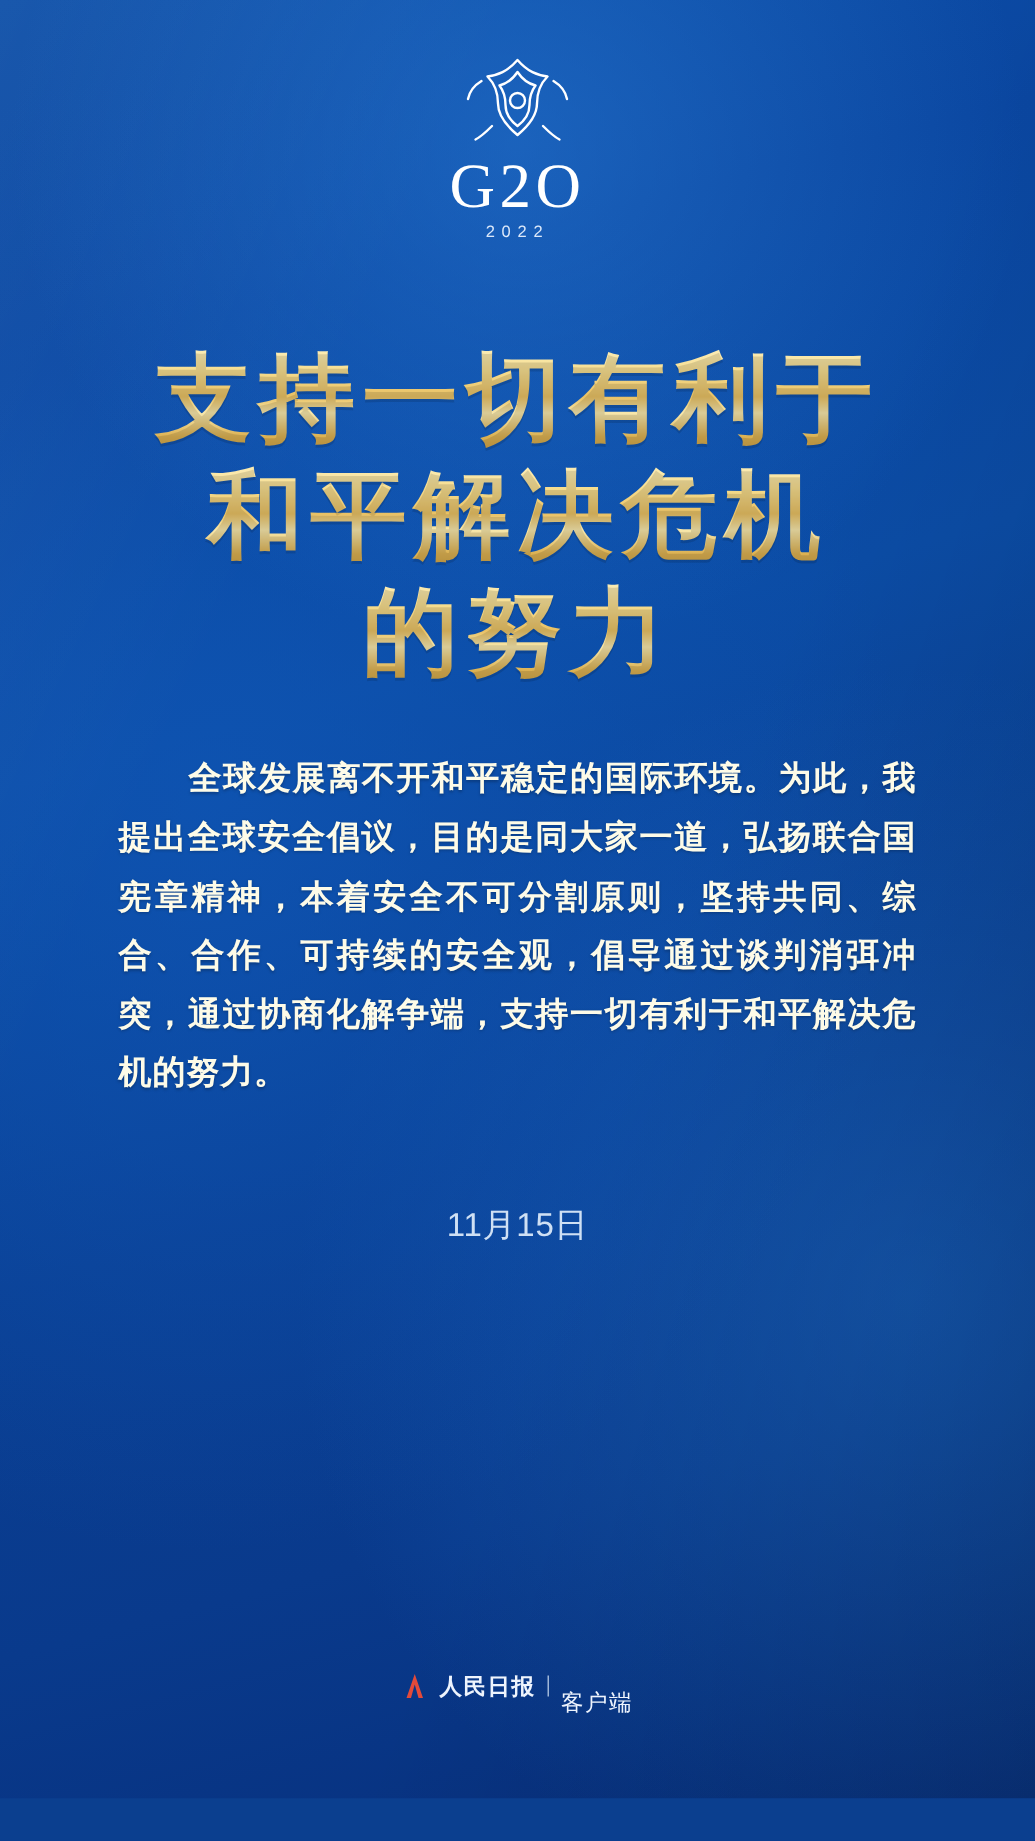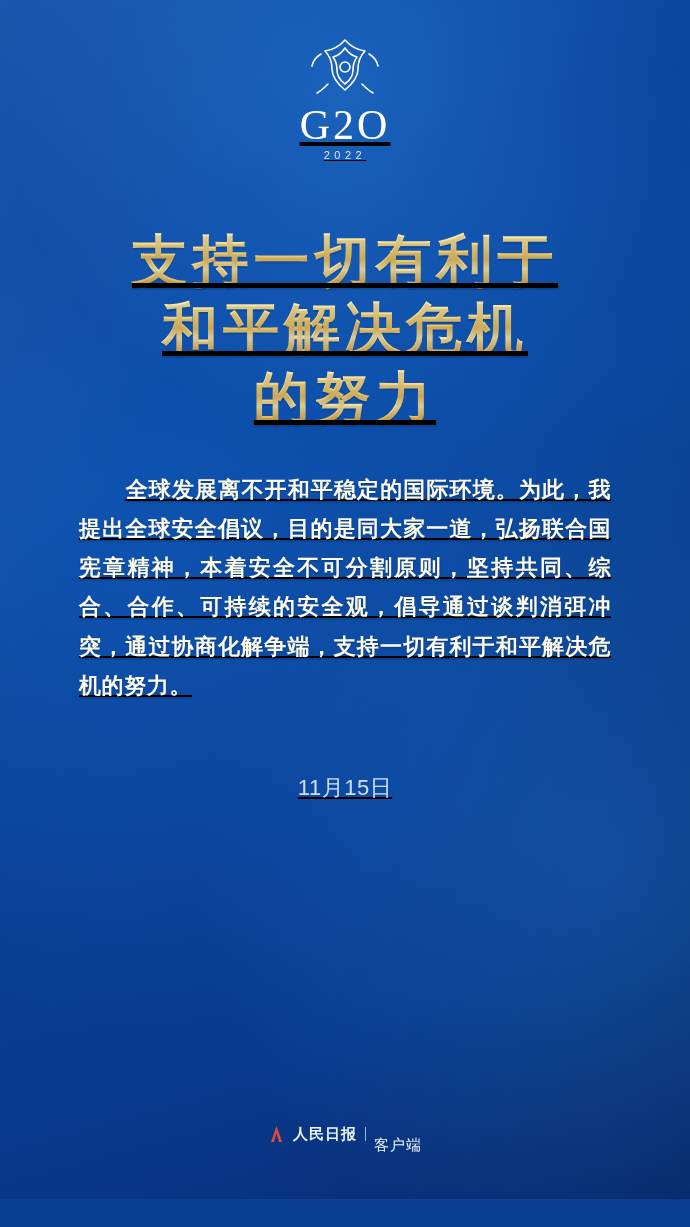--- a/index.html
+++ b/index.html
@@ -13,21 +13,20 @@
   .poster {
     position: relative;
     width: 690px;
     height: 1199px;
     overflow: hidden;
     background:
       radial-gradient(ellipse 70% 40% at 50% 8%, rgba(40,120,210,0.55) 0%, rgba(20,80,175,0.0) 70%),
       radial-gradient(ellipse 90% 55% at 20% 45%, rgba(15,85,180,0.75) 0%, rgba(12,60,150,0.0) 75%),
       radial-gradient(ellipse 85% 50% at 88% 72%, rgba(30,110,200,0.5) 0%, rgba(12,60,150,0.0) 70%),
       linear-gradient(165deg, #0d4fa8 0%, #0a46a0 18%, #0b4ca5 38%, #0a3f93 62%, #093a8c 80%, #072f7c 100%);
-    text-decoration: underline;
   }
   .poster::after {
     content: "";
     position: absolute;
     inset: 0;
     pointer-events: none;
     background:
       linear-gradient(115deg, rgba(255,255,255,0.05) 0%, rgba(255,255,255,0.0) 28%),
       linear-gradient(290deg, rgba(0,0,0,0.16) 0%, rgba(0,0,0,0.0) 40%);
   }
@@ -71,21 +70,21 @@
   .headline {
     position: relative;
     z-index: 3;
     margin-top: 66px;
     text-align: center;
     padding: 0 28px;
   }
   .headline-line {
     font-family: "Liberation Serif", "DejaVu Serif", serif;
     font-weight: 700;
-    font-size: 56px;
+    font-size: 64px;
     line-height: 1.22;
     letter-spacing: 5px;
     background: linear-gradient(180deg, #fdf3c6 0%, #f6dd8f 26%, #e8c063 48%, #f7e7ab 62%, #dcb152 82%, #c99a3e 100%);
     -webkit-background-clip: text;
     background-clip: text;
     color: transparent;
     -webkit-text-fill-color: transparent;
     text-shadow: 0 2px 0 rgba(0,0,0,0.12);
     white-space: nowrap;
   }
@@ -124,21 +123,21 @@
     font-size: 16.5px;
     letter-spacing: 0.4px;
     color: #dceaf9;
   }
 
   
   .footer-brand {
     position: absolute;
     left: 0;
     right: 0;
-    bottom: 44px;
+    bottom: 54px;
     z-index: 3;
     display: flex;
     align-items: center;
     justify-content: center;
     gap: 8px;
   }
   .brand-mark {
     width: 17px;
     height: 18px;
     display: block;

